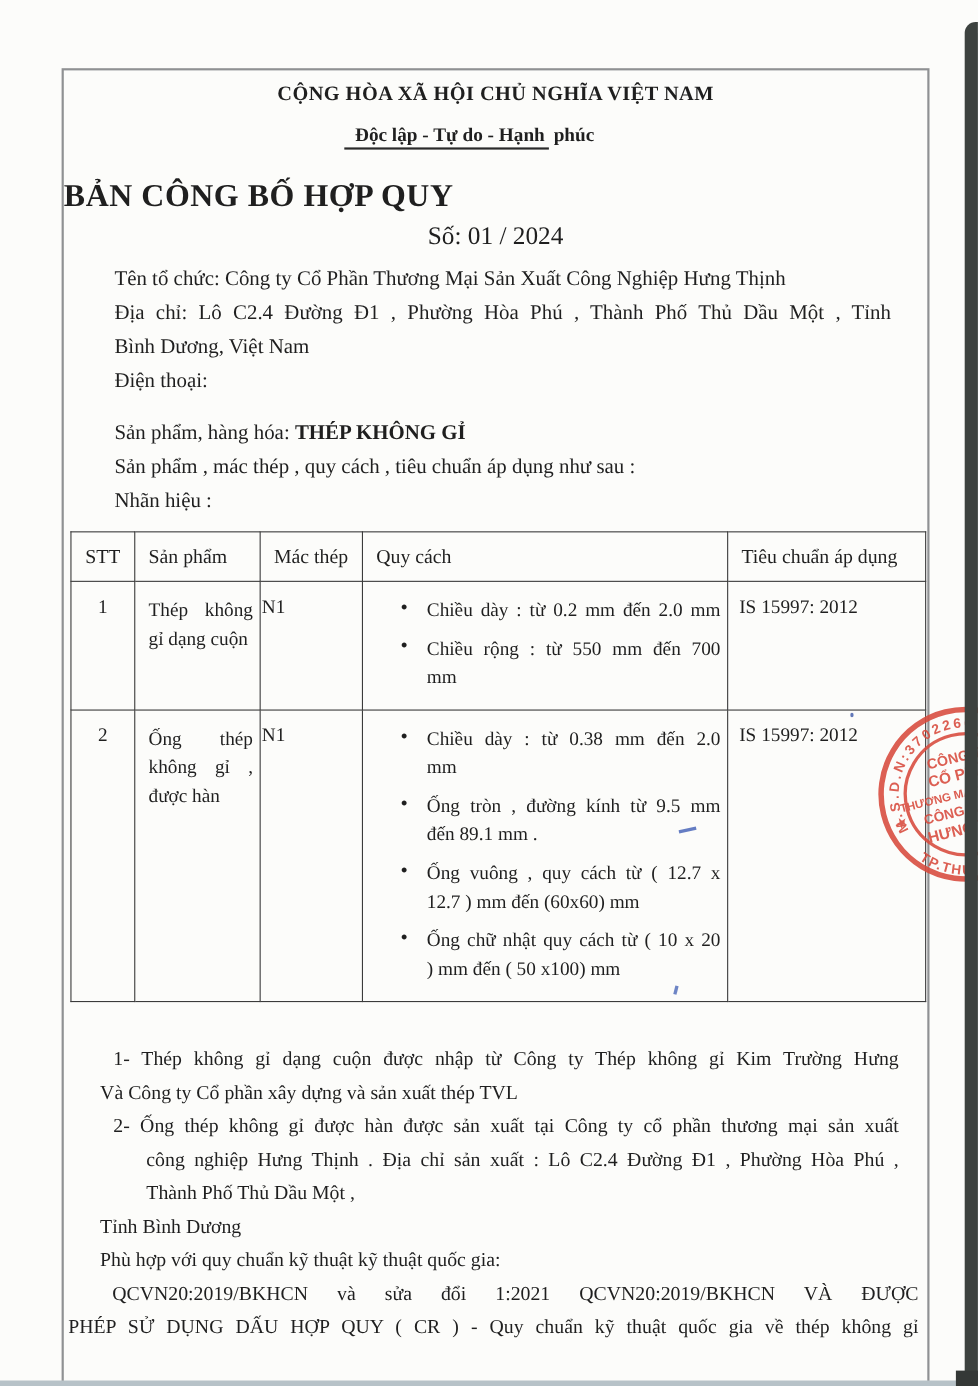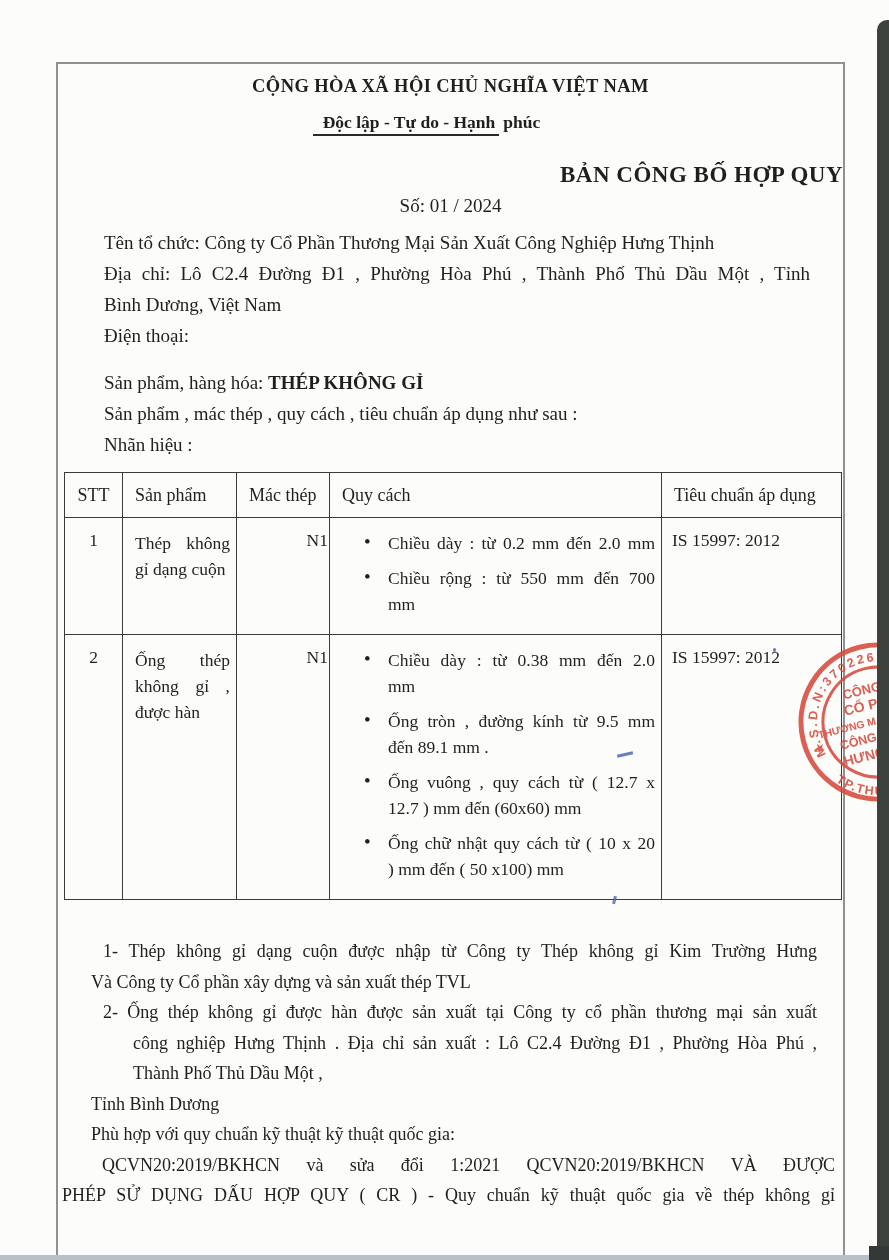--- a/index.html
+++ b/index.html
@@ -9,35 +9,35 @@
   }
   .frame{
     position:absolute;left:56px;top:62px;width:789px;height:1233px;
     border:2px solid #8f9193;box-sizing:border-box;
   }
   
   .h-national{margin-top:12px;text-align:center;font-weight:bold;font-size:18.5px;letter-spacing:.4px;}
   .h-motto{margin-top:15px;text-align:center;font-weight:bold;font-size:17.5px;transform:translateX(-24px);}
   .h-motto .u{display:inline-block;border-bottom:2.5px solid #2a2a2a;padding:0 4px 1px 10px;}
   .h-motto .tail{margin-left:4px;}
-  .h-title{margin-top:26px;text-align:right;font-weight:bold;font-size:23px;letter-spacing:.5px;}
-  .h-number{margin-top:7px;text-align:center;font-size:19px;}
+  .h-title{margin-top:26px;text-align:left;font-weight:bold;font-size:29px;letter-spacing:.5px;}
+  .h-number{margin-top:7px;text-align:center;font-size:23px;}
   
   .info{margin:10px 33px 0 46px;font-size:19px;line-height:31px;}
   .info .pad{margin-top:16px;}
   .jl{text-align:justify;text-align-last:justify;}
   
   .doc-table{border-collapse:collapse;table-layout:fixed;width:777px;margin:12px 0 0 6px;font-size:17.5px;border-radius:28px;}
   .doc-table th,.doc-table td{border:1.5px solid #3b3b3b;}
   .doc-table th{font-weight:normal;text-align:left;height:44px;padding:0 8px 0 12px;font-size:18px;}
   .doc-table th.c-stt{text-align:center;padding:0;}
   .doc-table td{vertical-align:top;}
   .c-stt{text-align:center;padding-top:12px;}
   .c-prod{padding:12px 6px 6px 12px;line-height:26px;}
-  .c-grade{text-align:right;padding-top:12px;}
+  .c-grade{text-align:left;padding-top:12px;}
   .c-spec{padding:12px 6px 8px 30px;}
   .c-std{padding:12px 6px 0 10px;}
   .spec{position:relative;padding-left:28px;margin-bottom:9px;line-height:26px;}
   .spec::before{content:"•";position:absolute;left:4px;top:-1px;font-size:19px;}
   .r1{height:94px;} .r2{height:238px;}
   
   .notes{margin:36px 26px 0 33px;font-size:18px;line-height:30.5px;}
   .ind1{padding-left:12px;}
   .ind2{padding-left:42px;}
   .qcvn{margin-left:-29px;margin-right:-18px;}

